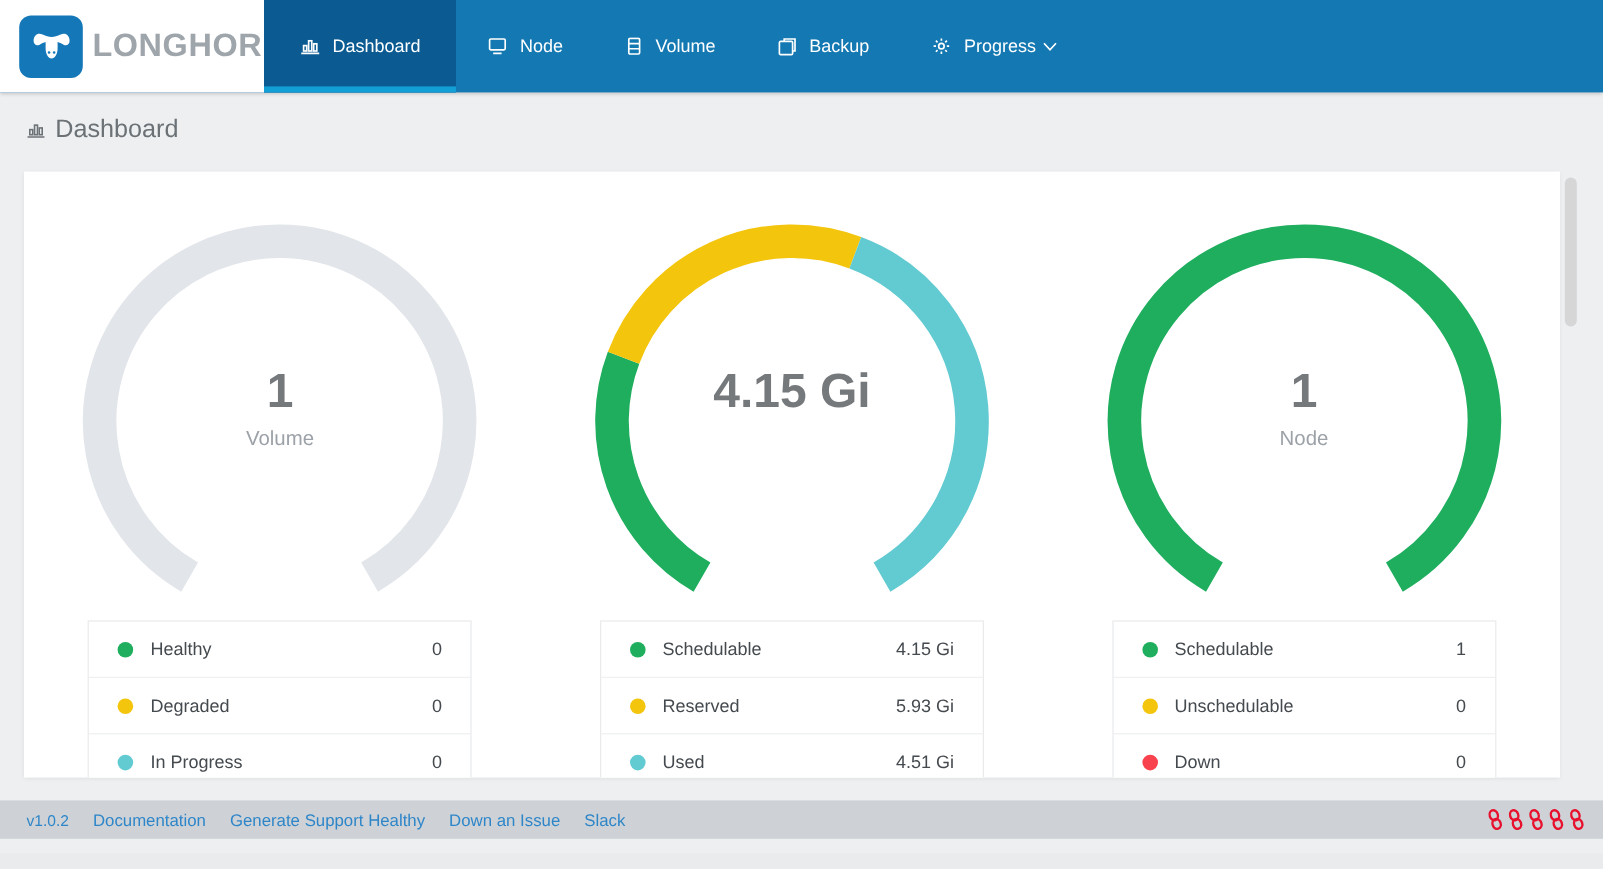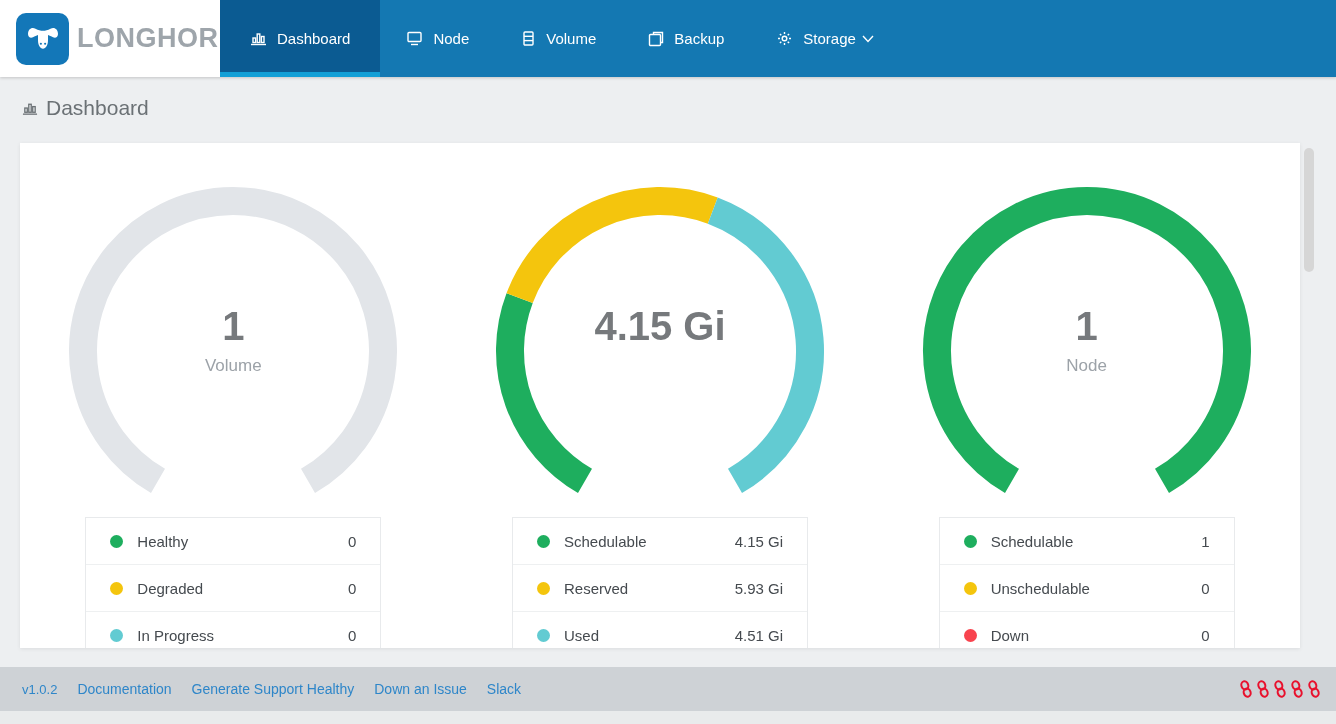--- a/index.html
+++ b/index.html
@@ -29,32 +29,32 @@
   
   .main-card { position:absolute; top:143px; left:20px; width:1280px; height:505px; background:#ffffff; box-shadow:0 1px 4px rgba(0,0,0,0.08); overflow:hidden; }
   .charts-row { display:flex; padding-top:40px; }
   .chart-col { flex:1 1 0; display:flex; flex-direction:column; align-items:center; }
   .gauge { position:relative; width:336px; height:312px; }
   .gauge-center { position:absolute; top:120px; left:0; right:0; text-align:center; }
   .gauge-value { font-size:40px; font-weight:bold; color:#76797c; line-height:46px; }
   .gauge-label { margin-top:7px; font-size:17px; color:#9ca2a8; }
 
   
-  .legend-card { width:296px; margin-top:22px; background:#ffffff; border:1px solid #e8eaec; }
+  .legend-card { width:320px; margin-top:22px; background:#ffffff; border:1px solid #e8eaec; }
   .legend-row { display:flex; align-items:center; height:47px; padding:0 24px; border-bottom:1px solid #eef0f1; }
   .legend-row:last-child { border-bottom:none; }
   .legend-dot { width:13px; height:13px; border-radius:50%; margin-right:14px; flex:0 0 auto; }
   .legend-label { font-size:15px; color:#454a4f; }
   .legend-value { margin-left:auto; font-size:15px; color:#454a4f; }
 
   
   .scrollbar-thumb { position:absolute; top:148px; right:22px; width:10px; height:124px; border-radius:5px; background:#d6d6d6; }
 
   
-  .footer { position:absolute; top:667px; left:0; width:1336px; height:44px; background:#ced2d6; display:flex; align-items:center; padding:0 14px 0 22px; }
+  .footer { position:absolute; top:667px; left:0; width:1336px; height:32px; background:#ced2d6; display:flex; align-items:center; padding:0 14px 0 22px; }
   .footer-left { display:flex; align-items:center; gap:20px; }
   .footer-version { font-size:13px; color:#2e86c9; }
   .footer-link { font-size:14px; color:#2e86c9; cursor:pointer; text-decoration:none; }
   .footer-icons { margin-left:auto; display:flex; align-items:center; gap:1px; }
   .footer-icons svg { display:block; cursor:pointer; }
   .bottom-strip { position:absolute; top:711px; left:0; width:1336px; height:13px; background:#e9ebec; }
 </style>
 </head>
 <body>
 
@@ -102,21 +102,21 @@
           <path d="M5.5 3.5 L5.5 1.5 L14.5 1.5 L14.5 11.5 L12.5 11.5"></path>
           <rect x="1.5" y="3.5" width="11" height="11" rx="1"></rect>
         </svg>
         <span>Backup</span>
       </div>
       <div class="nav-item">
         <svg width="17" height="17" viewBox="0 0 17 17" fill="none" stroke="#ffffff" stroke-width="1.4">
           <circle cx="8.5" cy="8.5" r="2.3"></circle>
           <path d="M8.5 2 L8.5 4 M13.1 3.9 L11.7 5.3 M15 8.5 L13 8.5 M13.1 13.1 L11.7 11.7 M8.5 15 L8.5 13 M3.9 13.1 L5.3 11.7 M2 8.5 L4 8.5 M3.9 3.9 L5.3 5.3"></path>
         </svg>
-        <span>Storage</span>
+        <span>Progress</span>
         <svg width="12" height="8" viewBox="0 0 12 8" fill="none" stroke="#ffffff" stroke-width="1.4" style="margin-left:-4px;">
           <polyline points="1,1 6,6.5 11,1"></polyline>
         </svg>
       </div>
     </nav>
   </div>
 
   <div class="page-title-row">
     <svg width="16" height="15" viewBox="0 0 17 15" fill="none" stroke="#6b7175" stroke-width="1.4">
       <line x1="1" y1="13.5" x2="16" y2="13.5"></line>

